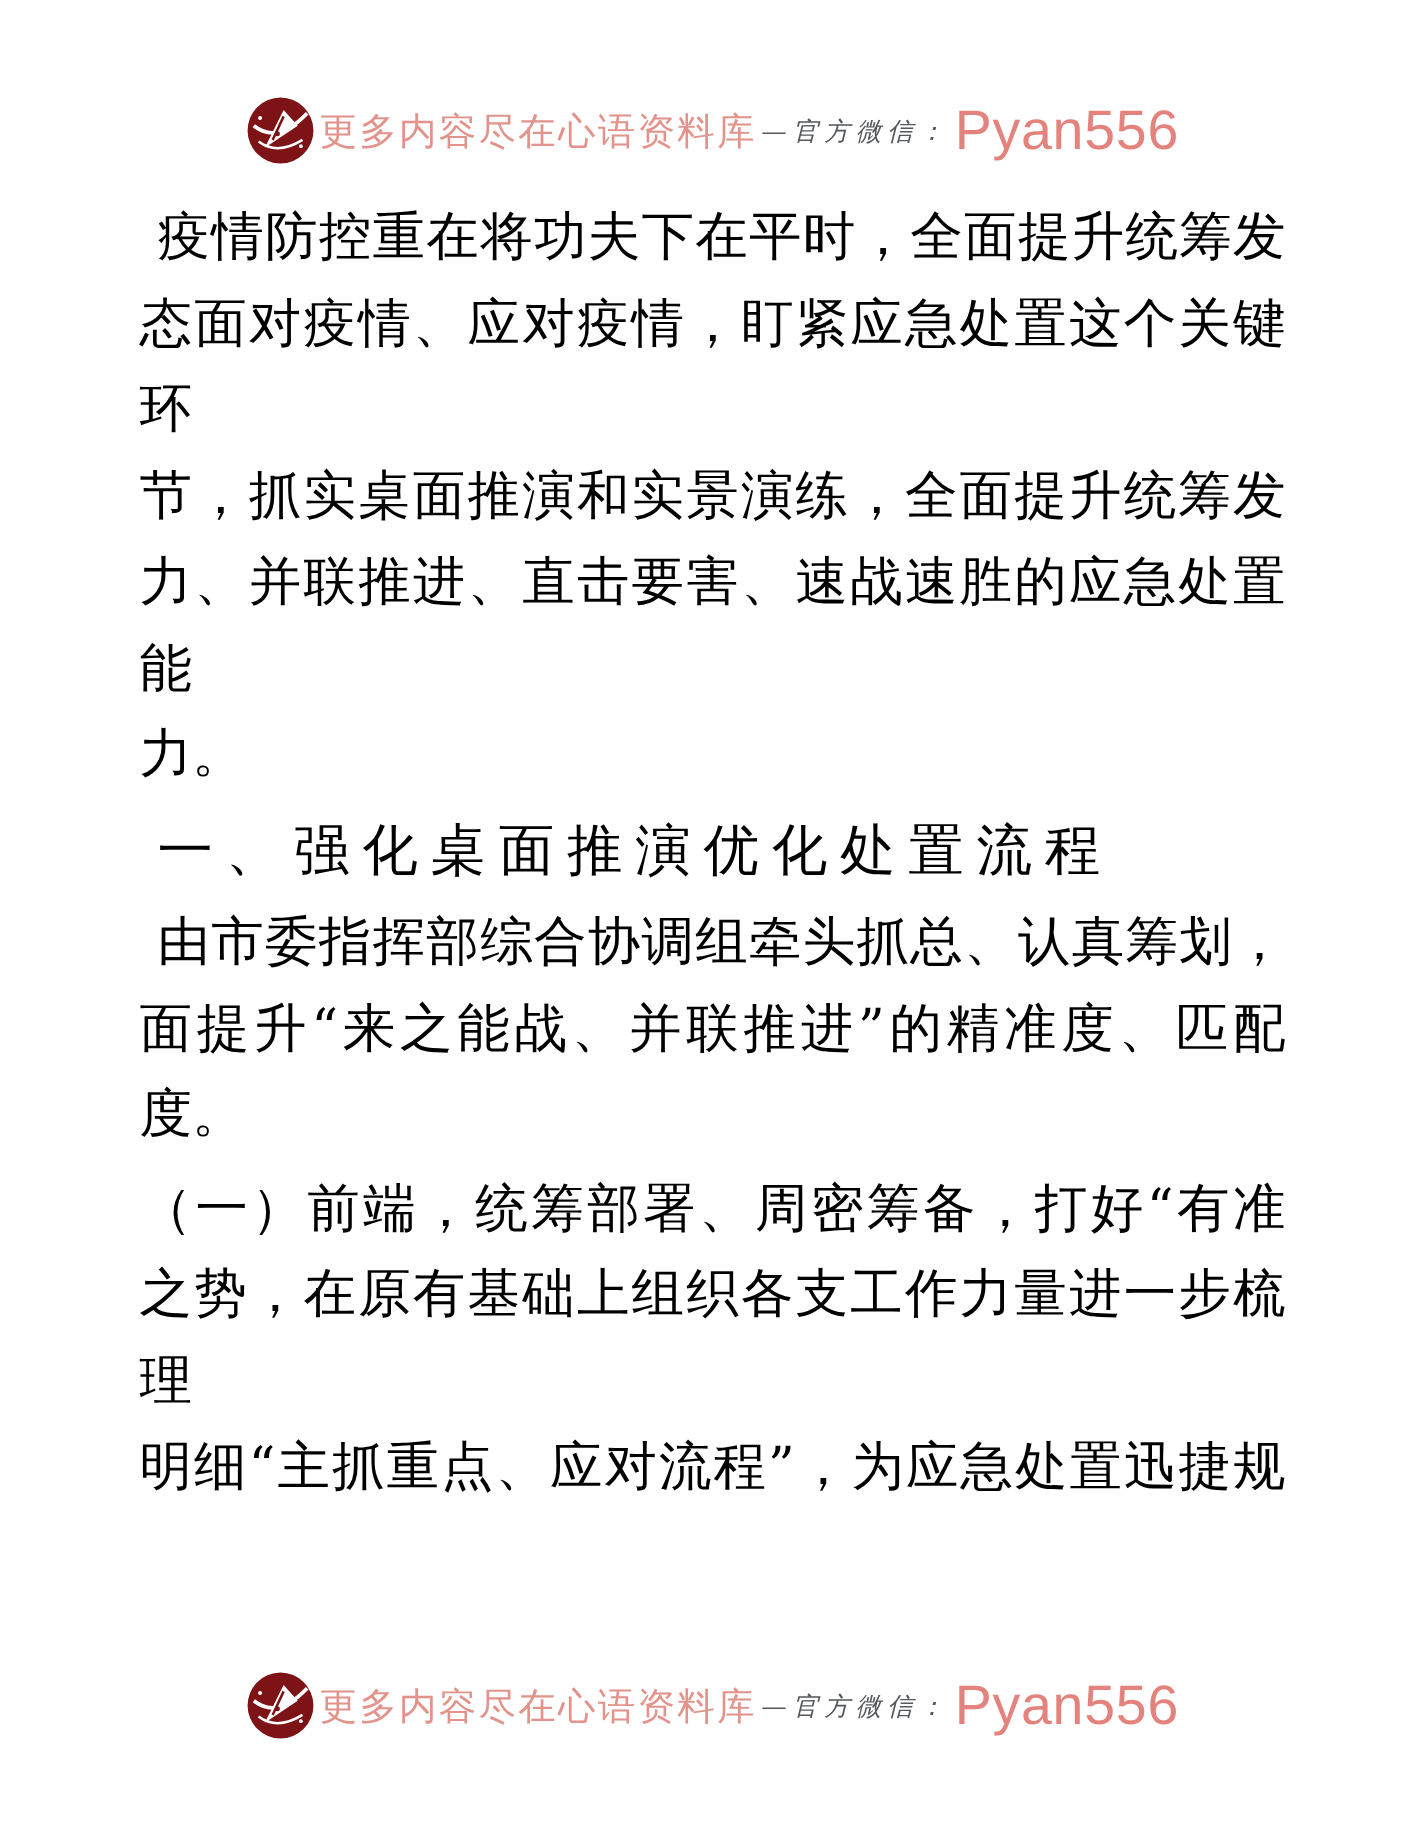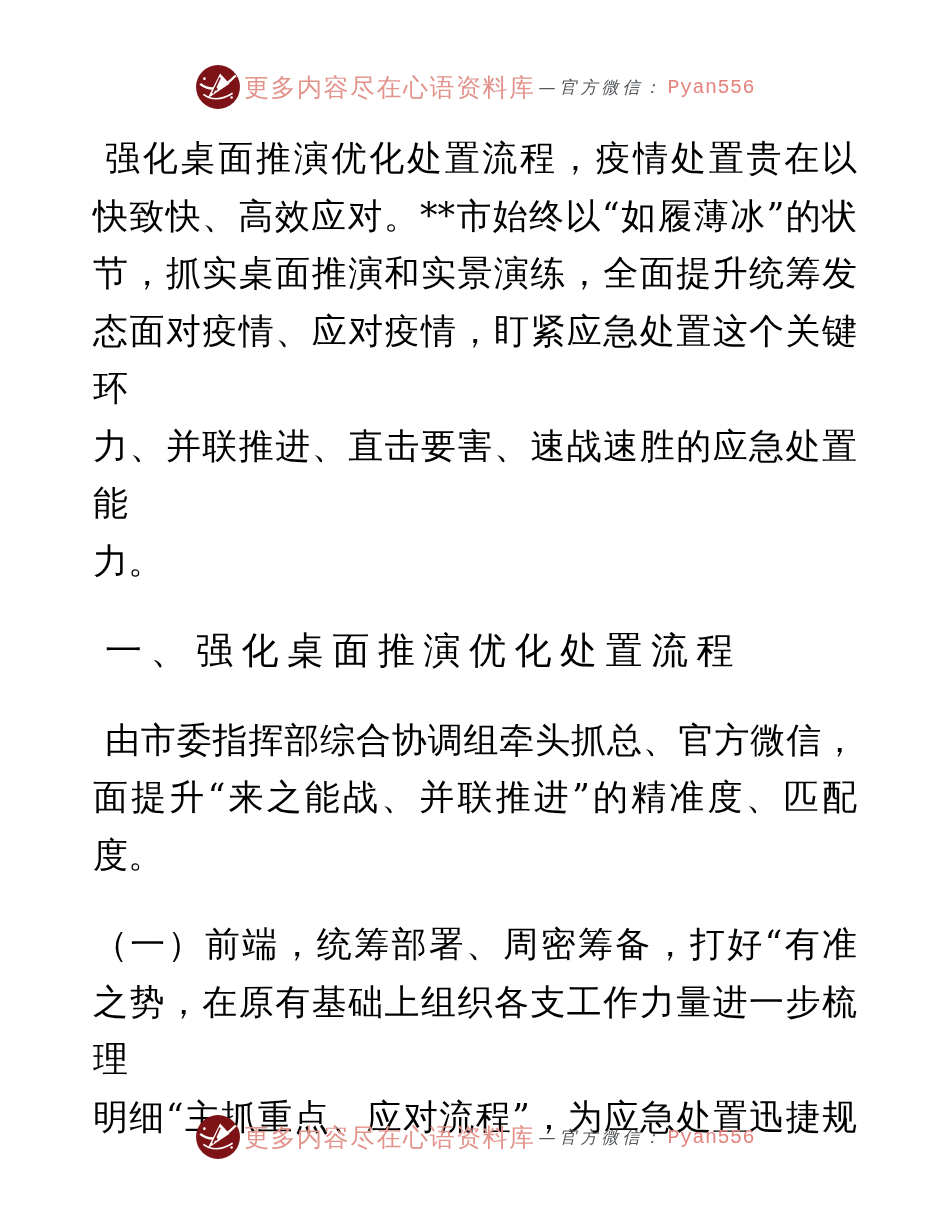--- a/index.html
+++ b/index.html
@@ -26,33 +26,33 @@
     color: var(--brand-text, #e2938b);
     letter-spacing: 1.5px;
   }
   .wm-channel {
     font-size: 17px;
     color: var(--channel-text, #55585c);
     font-style: italic;
     letter-spacing: 4px;
   }
   .wm-account {
-    font-size: 20px;
+    font-size: 37px;
     color: var(--account-text, #e4837d);
-    font-family: Liberation Mono, monospace;
+    font-family: Liberation Sans, sans-serif;
     letter-spacing: 0.5px;
   }
 
   
   .content {
     position: absolute;
     left: 93px; top: 130px; width: 764px;
     color: var(--body-text, #000000);
   }
-  .paragraph + .paragraph { margin-top: 32px; }
+  .paragraph + .paragraph { margin-top: 5px; }
   .line {
     font-size: 35px;
     line-height: 57.5px;
     text-align: justify;
     text-align-last: justify;
     font-weight: 400;
   }
   .line.indent { text-indent: 12px; }
   .line.no-fill { text-align-last: left; }
   .paragraph.heading .line {
@@ -78,32 +78,31 @@
       <circle cx="35" cy="32" r="1.2" fill="#ffffff"></circle>
     </svg>
   </span>
   <span class="wm-brand">更多内容尽在心语资料库</span>
   <span class="wm-channel"><span>—</span><span>官方微信：</span></span>
   <span class="wm-account">Pyan556</span>
 </div>
 
 <div class="content" id="doc-content">
     <div class="paragraph body">
-      <div class="line indent">强化桌面推演优化处置流程，疫情处置贵在以</div>
-      <div class="line">快致快、高效应对。**市始终以“如履薄冰”的状</div>
+      <div class="line indent">疫情防控重在将功夫下在平时，全面提升统筹发</div>
+      <div class="line">态面对疫情、应对疫情，盯紧应急处置这个关键环</div>
       <div class="line">节，抓实桌面推演和实景演练，全面提升统筹发</div>
-      <div class="line">态面对疫情、应对疫情，盯紧应急处置这个关键环</div>
       <div class="line">力、并联推进、直击要害、速战速胜的应急处置能</div>
       <div class="line no-fill">力。</div>
     </div>
     <div class="paragraph heading">
       <div class="line indent no-fill">一、强化桌面推演优化处置流程</div>
     </div>
     <div class="paragraph body">
-      <div class="line indent">由市委指挥部综合协调组牵头抓总、官方微信，</div>
+      <div class="line indent">由市委指挥部综合协调组牵头抓总、认真筹划，</div>
       <div class="line">面提升“来之能战、并联推进”的精准度、匹配</div>
       <div class="line no-fill">度。</div>
     </div>
     <div class="paragraph body">
       <div class="line">（一）前端，统筹部署、周密筹备，打好“有准</div>
       <div class="line">之势，在原有基础上组织各支工作力量进一步梳理</div>
       <div class="line">明细“主抓重点、应对流程”，为应急处置迅捷规</div>
     </div>
   </div>
 

